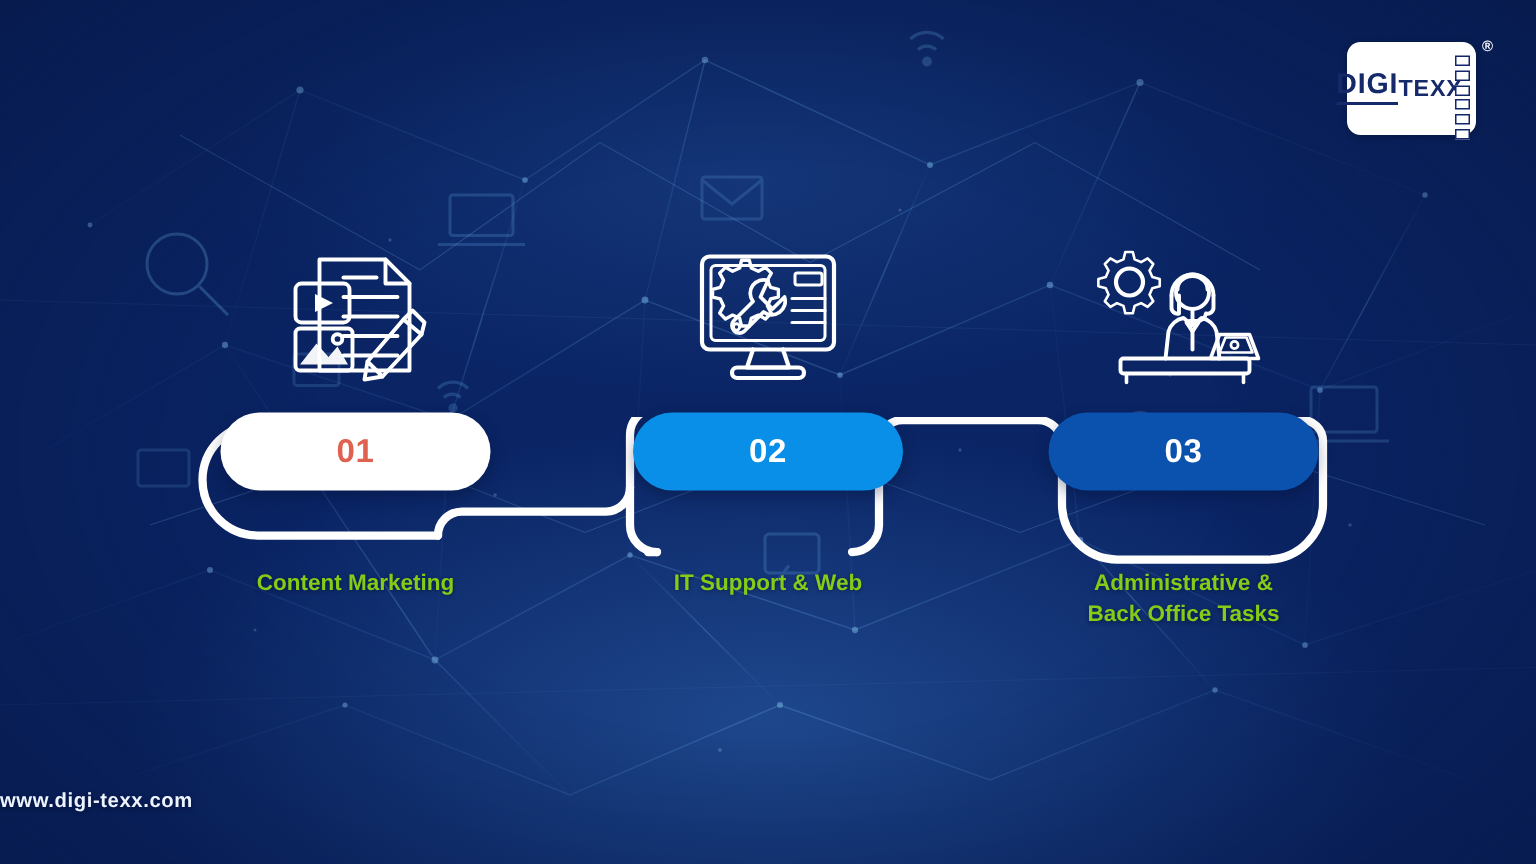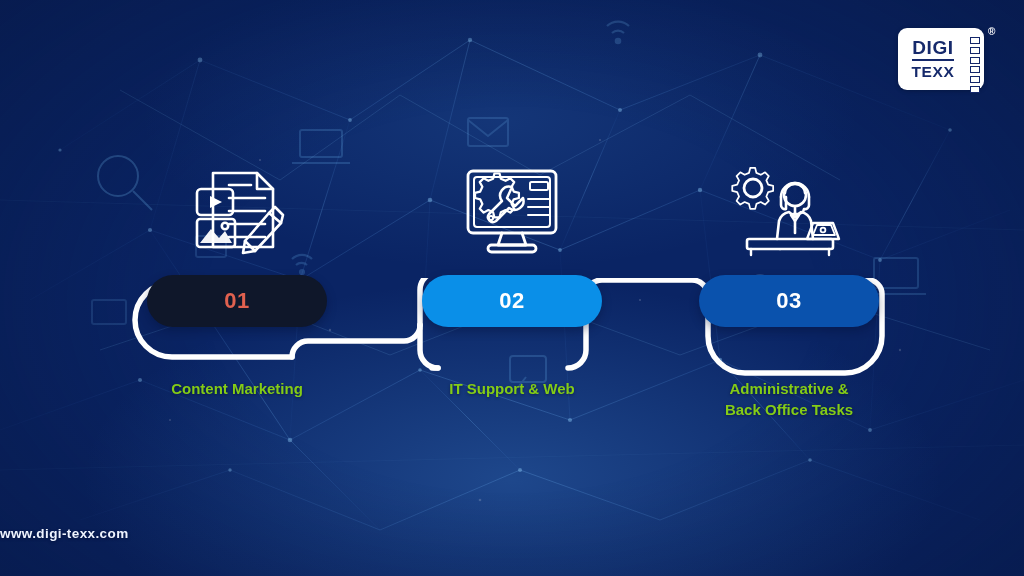--- a/index.html
+++ b/index.html
@@ -32,21 +32,21 @@
   }
   
   .logo{position:absolute;right:18px;top:22px;width:108px;height:72px;}
   .logo-card{
     position:absolute;left:0;top:6px;width:86px;height:62px;
     background:#ffffff;border-radius:9px;
     box-shadow:0 1px 4px rgba(0,0,0,0.25);
   }
   .logo-txt{
     position:absolute;left:0;top:0;width:70px;height:61px;
-    display:flex;flex-direction:column;align-items:center;justify-content:center;
+    display:flex;flex-direction:row;align-items:center;justify-content:center;
     color:#15296b;font-weight:bold;letter-spacing:0.6px;
   }
   .logo-digi{font-size:19px;line-height:19px;border-bottom:2.5px solid #15296b;padding-bottom:2px;}
   .logo-texx{font-size:15.5px;line-height:16px;margin-top:3px;}
   .logo-strip{position:absolute;left:72px;top:9px;width:13px;height:56px;display:flex;flex-direction:column;justify-content:space-between;}
   .logo-sq{width:10px;height:7.2px;background:#ffffff;border:1px solid #13266a;box-sizing:border-box;}
   .logo-reg{position:absolute;left:90px;top:4px;color:#ffffff;font-size:10px;font-weight:bold;}
   
   .steps{position:absolute;left:0;top:160px;width:1024px;height:290px;}
   .track-svg{position:absolute;left:0;top:0;width:1024px;height:140px;top:118px;}
@@ -239,21 +239,21 @@
           <rect x="14" y="28" width="36" height="26" rx="4"></rect>
           <path d="M27,35 L39,41 L27,47 Z" fill="#ffffff" stroke="none"></path>
           <rect x="14" y="58" width="38" height="28" rx="3"></rect>
           <path d="M17,82 L28,68 L36,77 L42,70 L49,82 Z" fill="#ffffff" stroke="none" opacity="0.95"></path>
           <circle cx="42" cy="65" r="3.2"></circle>
           <path d="M86,52 L98,62 L72,90 L60,92 L62,80 Z"></path>
           <path d="M62,80 L72,90"></path>
           <path d="M86,52 L92,46 L100,54 L98,62"></path>
         </svg>
       </div>
-      <div class="pill" style="left:65px;background:#0f172a;">
+      <div class="pill" style="left:65px;background:#ffffff;">
         <span style="color:#e0614f;">01</span>
       </div>
       <div class="step-label">
         <div>Content Marketing</div>
       </div>
     </div>
 
     <div class="step" style="left:357px;">
       <div class="step-icon">
         <svg width="108" height="98" viewBox="0 0 108 98" fill="none" stroke="#ffffff" stroke-width="2.8" stroke-linecap="round" stroke-linejoin="round">

